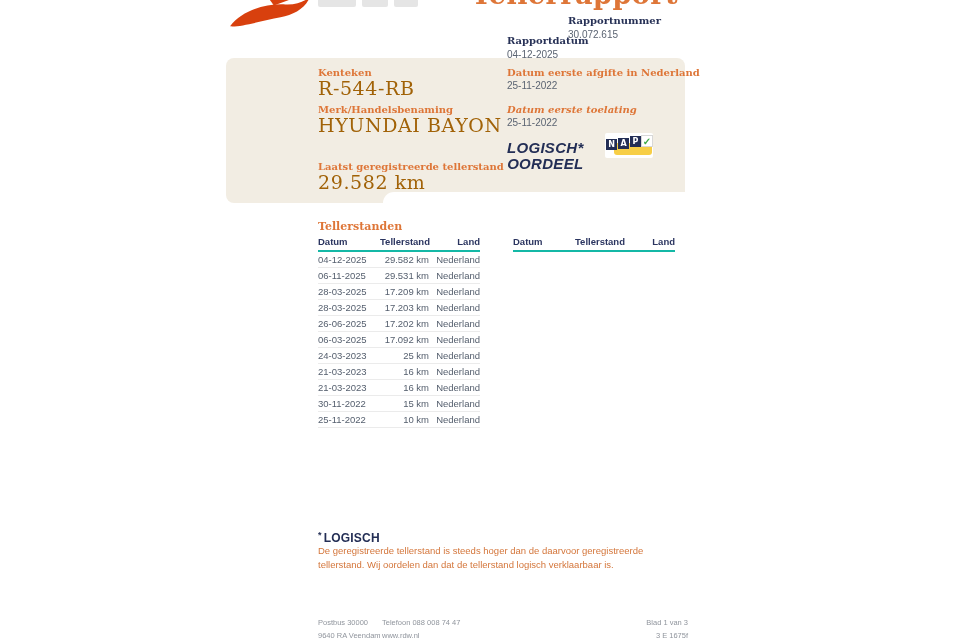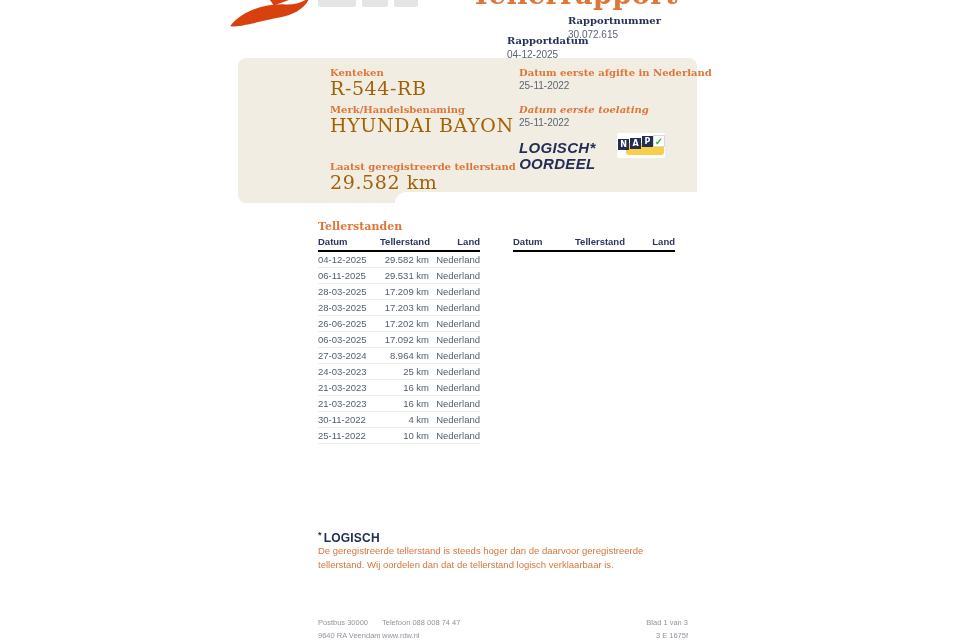--- a/index.html
+++ b/index.html
@@ -15,21 +15,21 @@
                    color:#DE7638; letter-spacing:.5px; white-space:nowrap; }
 
   .report-meta { position:absolute; top:15px; font-size:10px; }
   .report-meta .lbl { font-family:"DejaVu Serif", serif; font-weight:bold; color:#273156; font-size:10px; }
   .report-meta .val { margin-top:3px; color:#5b6472; font-size:10px; }
   .meta-date { left:507px;margin-top:20px; }
   .meta-num  { left:568px; }
 
   
   .card { position:absolute; left:226px; top:58px; width:459px; height:145px;
-          background:#F2EDE3; border-radius:8px;margin-left:12px; }
+          background:#F2EDE3; border-radius:8px; }
   .card-notch { position:absolute; right:0; bottom:0; width:302px; height:11px;
                 background:#ffffff; border-top-left-radius:11px; }
   .olabel { position:absolute; font-family:"DejaVu Serif", serif; font-weight:bold;
             font-size:10px; color:#DE7638; white-space:nowrap; }
   .bigval { position:absolute; font-family:"DejaVu Serif", serif; font-size:19px;
             color:#a16207; letter-spacing:.6px; white-space:nowrap; }
   .smallval { position:absolute; font-size:10px; color:#5b6472; }
   .verdict { position:absolute; left:281px; top:82px; font-weight:bold; font-style:italic;
              font-size:15px; line-height:16px; color:#232E55; letter-spacing:.3px;text-align:center; }
 
@@ -48,21 +48,21 @@
                border:1px solid #d8d8d8; color:#3DA845; font-weight:bold; font-size:10px;
                text-align:center; line-height:11px; }
 
   
   .section-title { position:absolute; left:318px; top:220px; font-family:"DejaVu Serif", serif;
                    font-weight:bold; font-size:11px; color:#DE7638; }
   table.readings { position:absolute; top:234px; border-collapse:collapse; table-layout:fixed; }
   table.readings.left  { left:318px; width:162px; }
   table.readings.right { left:513px; width:161px; }
   table.readings th { font-size:9.5px; color:#2B3560; text-align:left; padding:2px 0 3px 0;
-                      border-bottom:2px solid #000000; }
+                      border-bottom:2px solid #14b8a6; }
   table.readings th.num, table.readings td.num { text-align:right; }
   table.readings td { font-size:9.5px; color:#545E6D; padding:2px 0 2px 0; height:13px;
                       border-bottom:1px solid #EBEBEB; white-space:nowrap; }
   col.c-date { width:62px; } col.c-read { width:49px; } col.c-land { width:51px; }
 
   
   .footnote-head { position:absolute; left:318px; top:530px; font-size:12px; font-weight:bold;
                    color:#232E55; letter-spacing:.2px; }
   .footnote-head .ast { font-size:9px; vertical-align:4px; margin-right:2px; }
   .footnote-body { position:absolute; left:318px; top:544px; width:372px; font-size:9.5px;
@@ -168,42 +168,37 @@
           <td>26-06-2025</td>
           <td class="num">17.202 km</td>
           <td class="num">Nederland</td>
         </tr>
         <tr>
           <td>06-03-2025</td>
           <td class="num">17.092 km</td>
           <td class="num">Nederland</td>
         </tr>
         <tr>
-          <td>27-03-2024</td>
-          <td class="num">8.964 km</td>
-          <td class="num">Nederland</td>
-        </tr>
-        <tr>
           <td>24-03-2023</td>
           <td class="num">25 km</td>
           <td class="num">Nederland</td>
         </tr>
         <tr>
           <td>21-03-2023</td>
           <td class="num">16 km</td>
           <td class="num">Nederland</td>
         </tr>
         <tr>
           <td>21-03-2023</td>
           <td class="num">16 km</td>
           <td class="num">Nederland</td>
         </tr>
         <tr>
           <td>30-11-2022</td>
-          <td class="num">4 km</td>
+          <td class="num">15 km</td>
           <td class="num">Nederland</td>
         </tr>
         <tr>
           <td>25-11-2022</td>
           <td class="num">10 km</td>
           <td class="num">Nederland</td>
         </tr>
       </tbody>
   </table>
 

